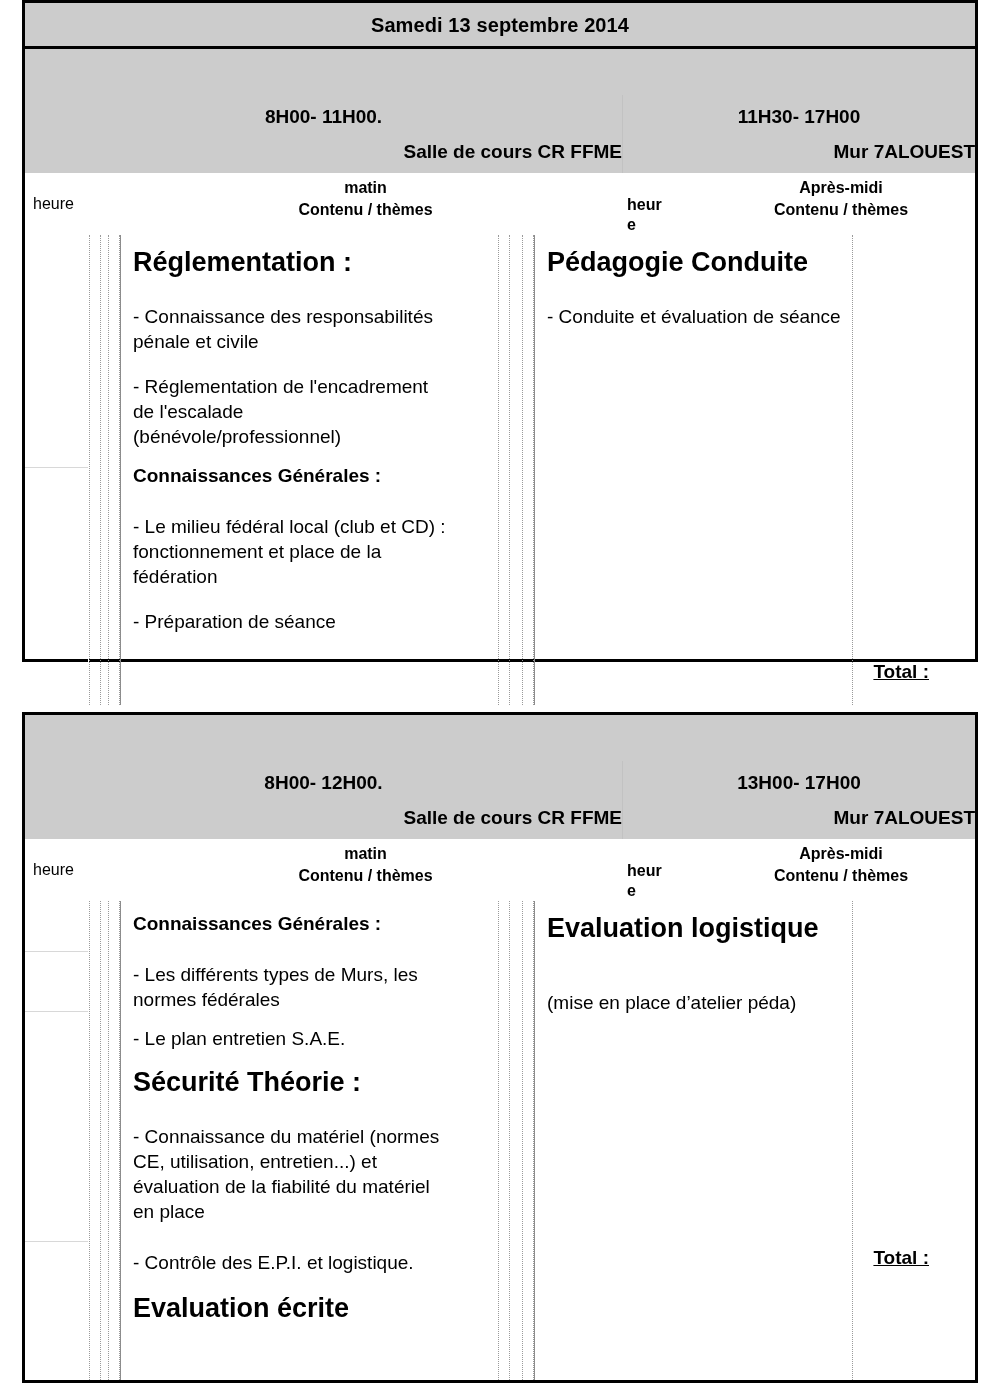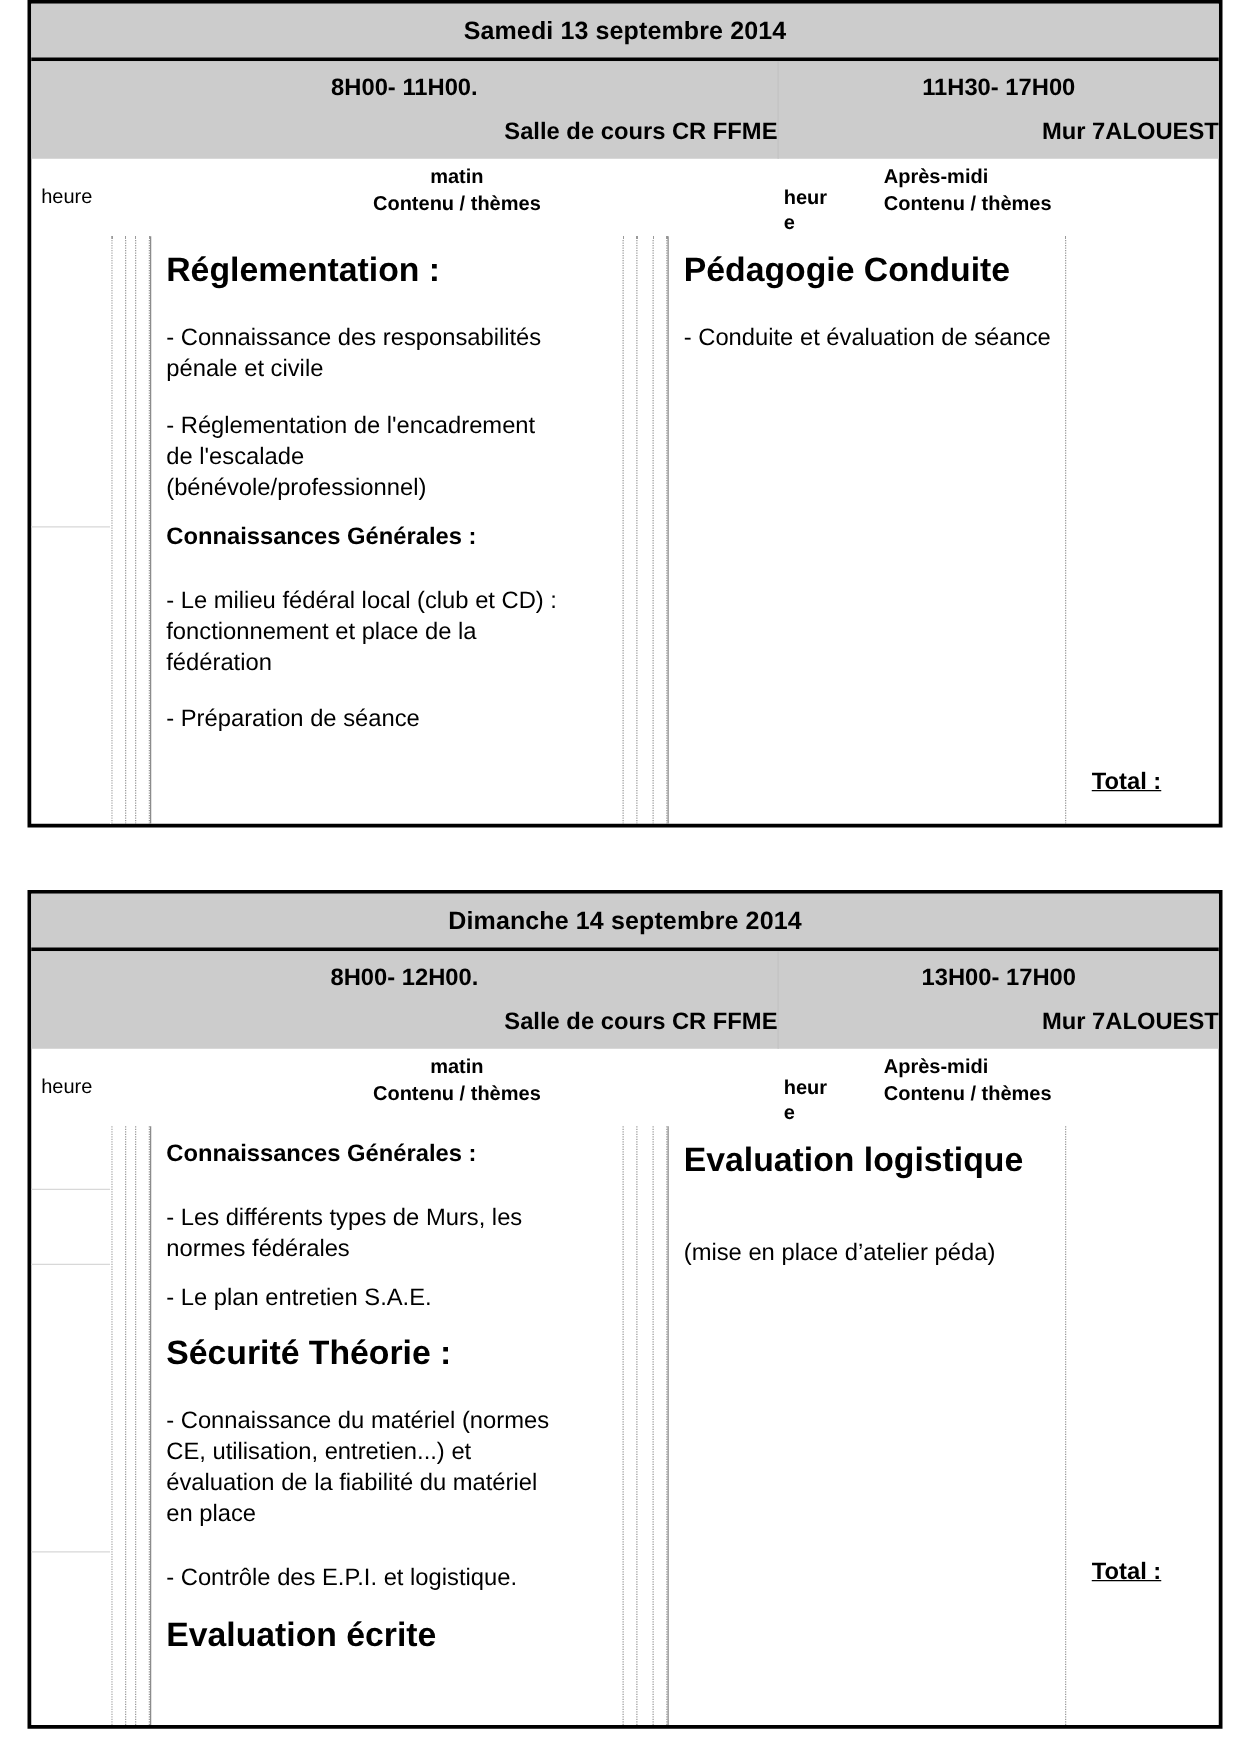--- a/index.html
+++ b/index.html
@@ -51,20 +51,21 @@
     background: #cccccc;
     border-bottom: 0px solid #000;
   }
   .session-half {
     text-align: center;
     font-weight: bold;
     font-size: 19px;
     line-height: 1.0;
     padding: 12px 0 12px 0;
     box-sizing: border-box;
+    margin-top: 46px;
   }
   .session-half .ln1 { display: block; margin-bottom: 16px; }
   .session-half .ln2 { display: block; text-align: right; }
   .session-left  { width: 598px; border-right: 1px solid #c2c2c2; }
   .session-right { width: 352px; }
 
   
   .col-head {
     display: flex;
     position: relative;
@@ -92,20 +93,21 @@
     width: 84px;
     font-size: 16px;
     font-weight: bold;
     padding-top: 22px;
     padding-left: 4px;
     line-height: 1.28;
     box-sizing: border-box;
   }
   .ch-theme2 {
     width: 268px;
+    text-align: center;
     font-size: 16px;
     font-weight: bold;
     padding-top: 4px;
     line-height: 1.35;
     box-sizing: border-box;
   }
 
   
   .body-row {
     display: flex;
@@ -268,21 +270,20 @@
       </div>
 
       <div class="cell-total">
         <span class="total-label" style="top:426px;">Total :</span>
       </div>
     </div>
   </div>
 
   <div class="day-table" id="table2" style="top:712px; height:671px;">
 
-    <div class="day-title">Dimanche 14 septembre 2014</div>
 
     <div class="session-band">
       <div class="session-half session-left">
         <span class="ln1">8H00- 12H00.</span>
         <span class="ln2">Salle de cours CR FFME</span>
       </div>
       <div class="session-half session-right">
         <span class="ln1">13H00- 17H00</span>
         <span class="ln2">Mur 7ALOUEST</span>
       </div>

